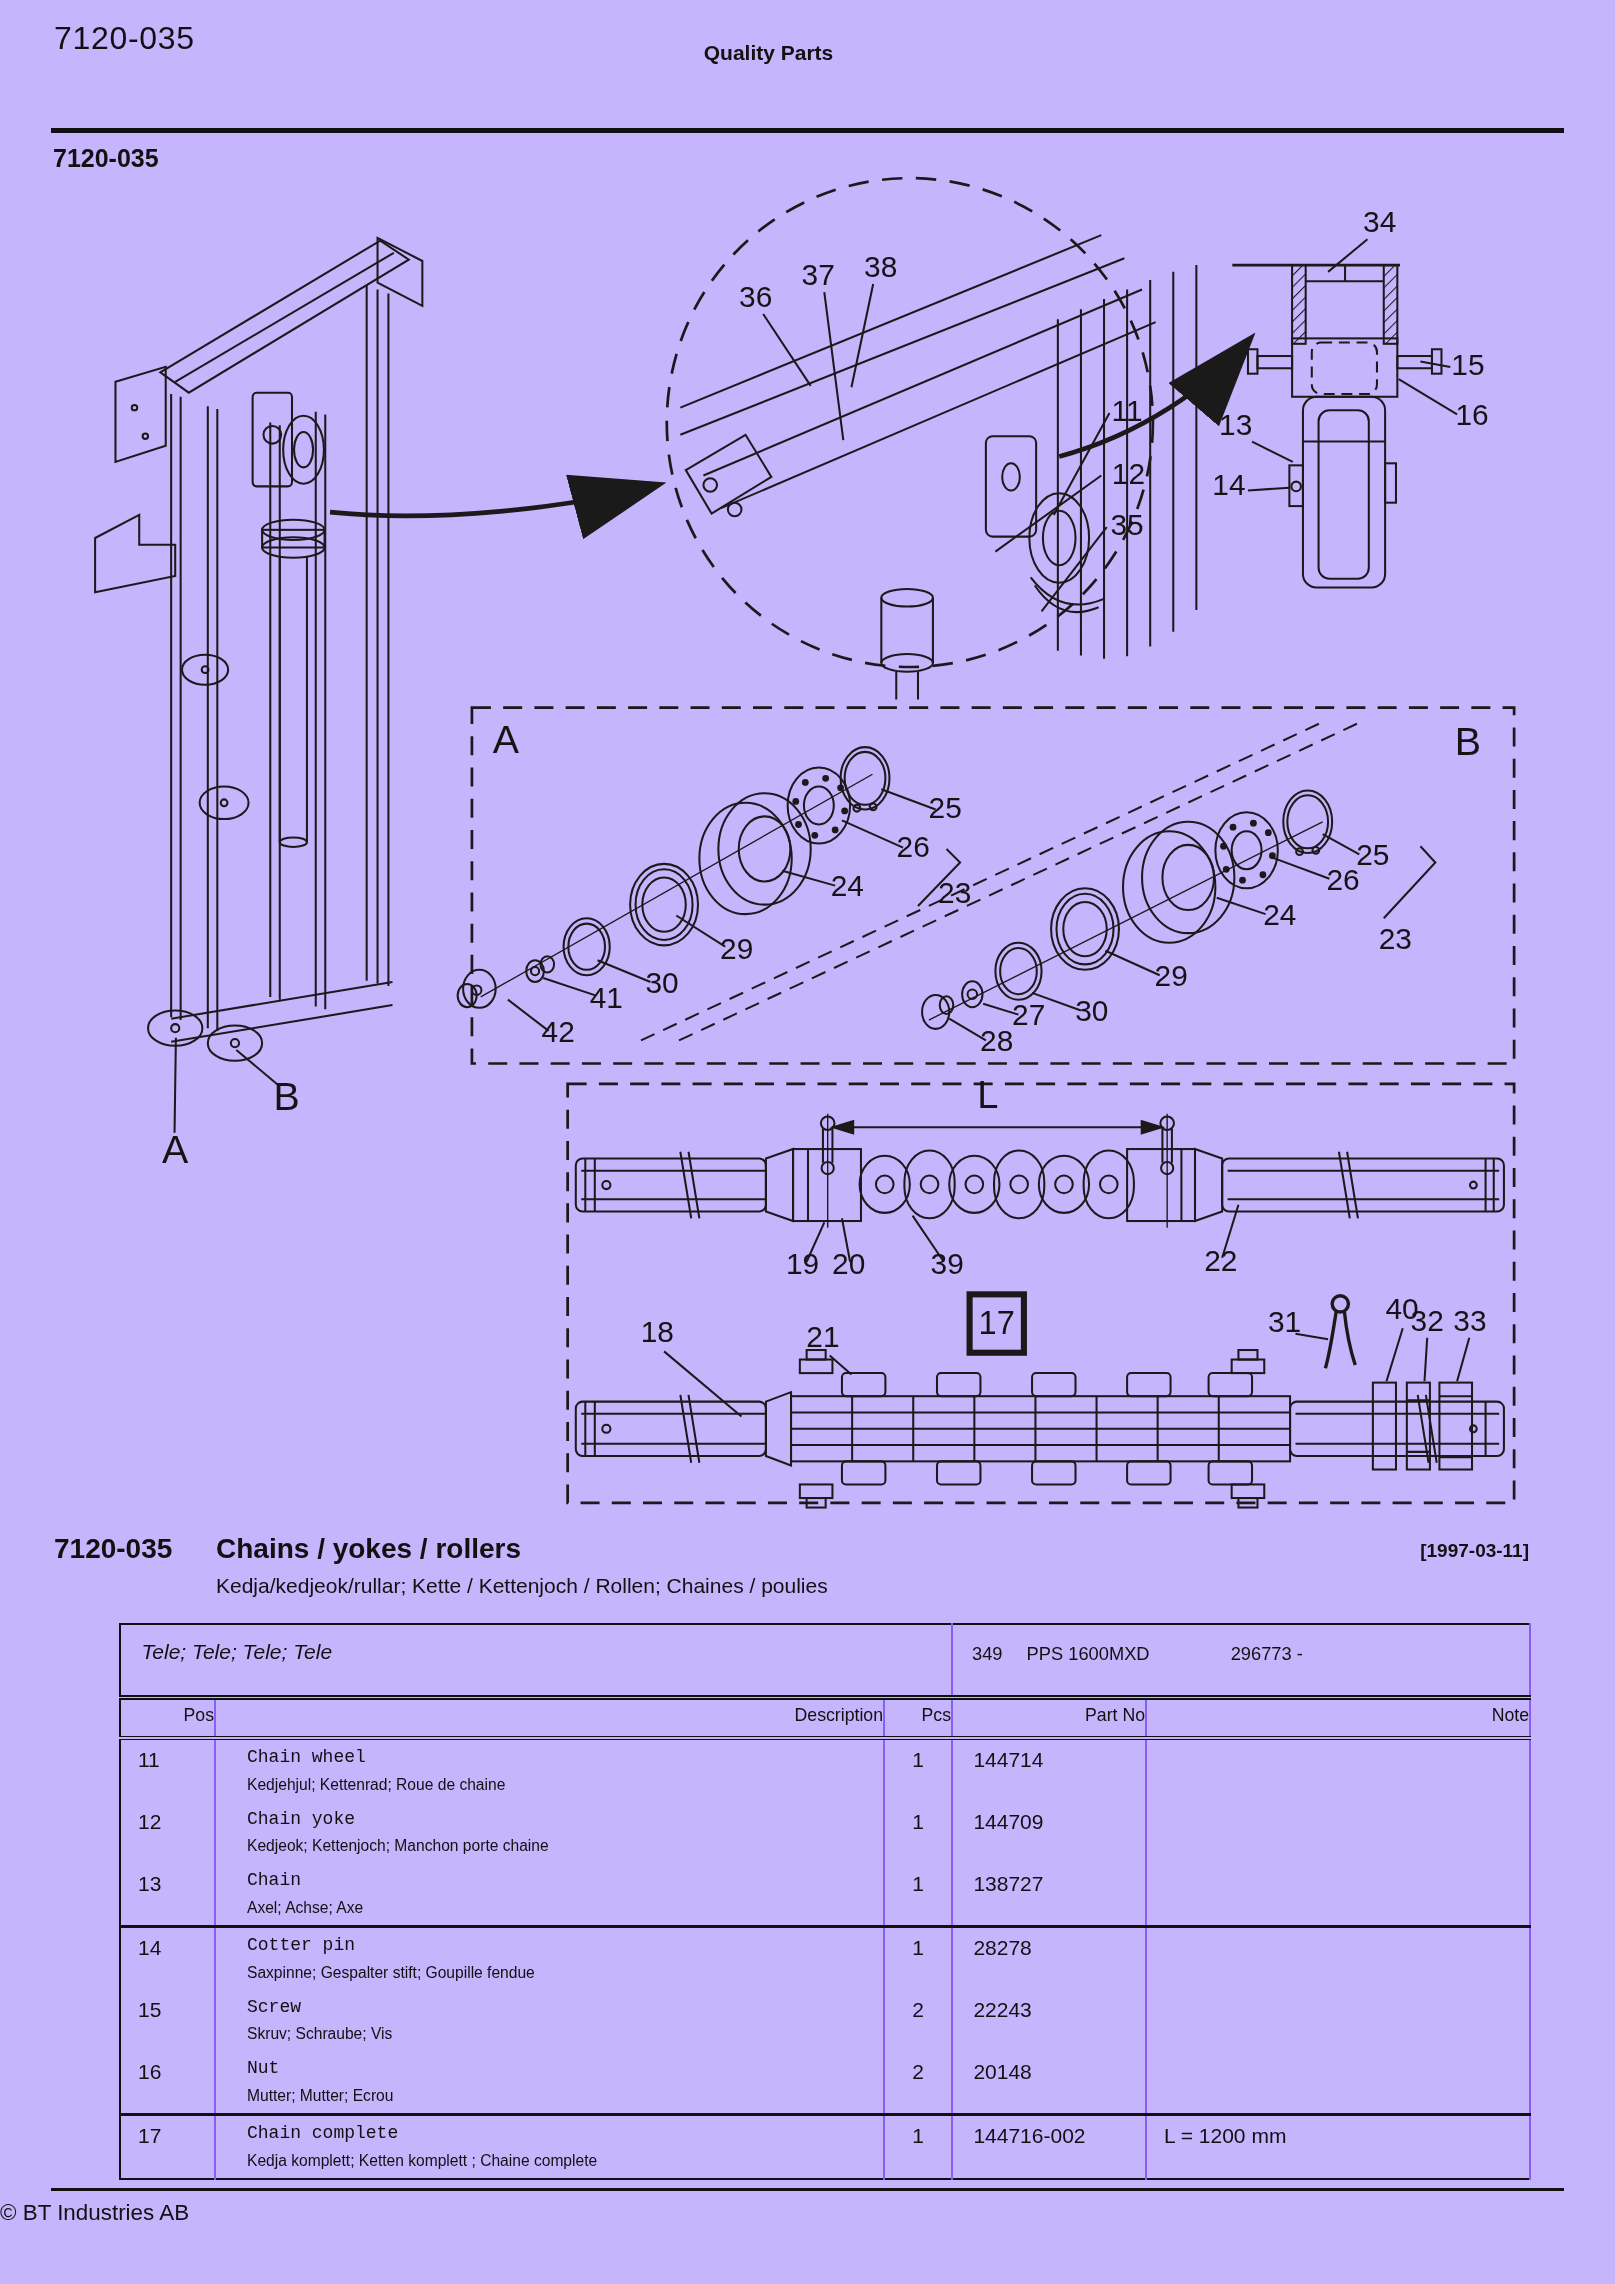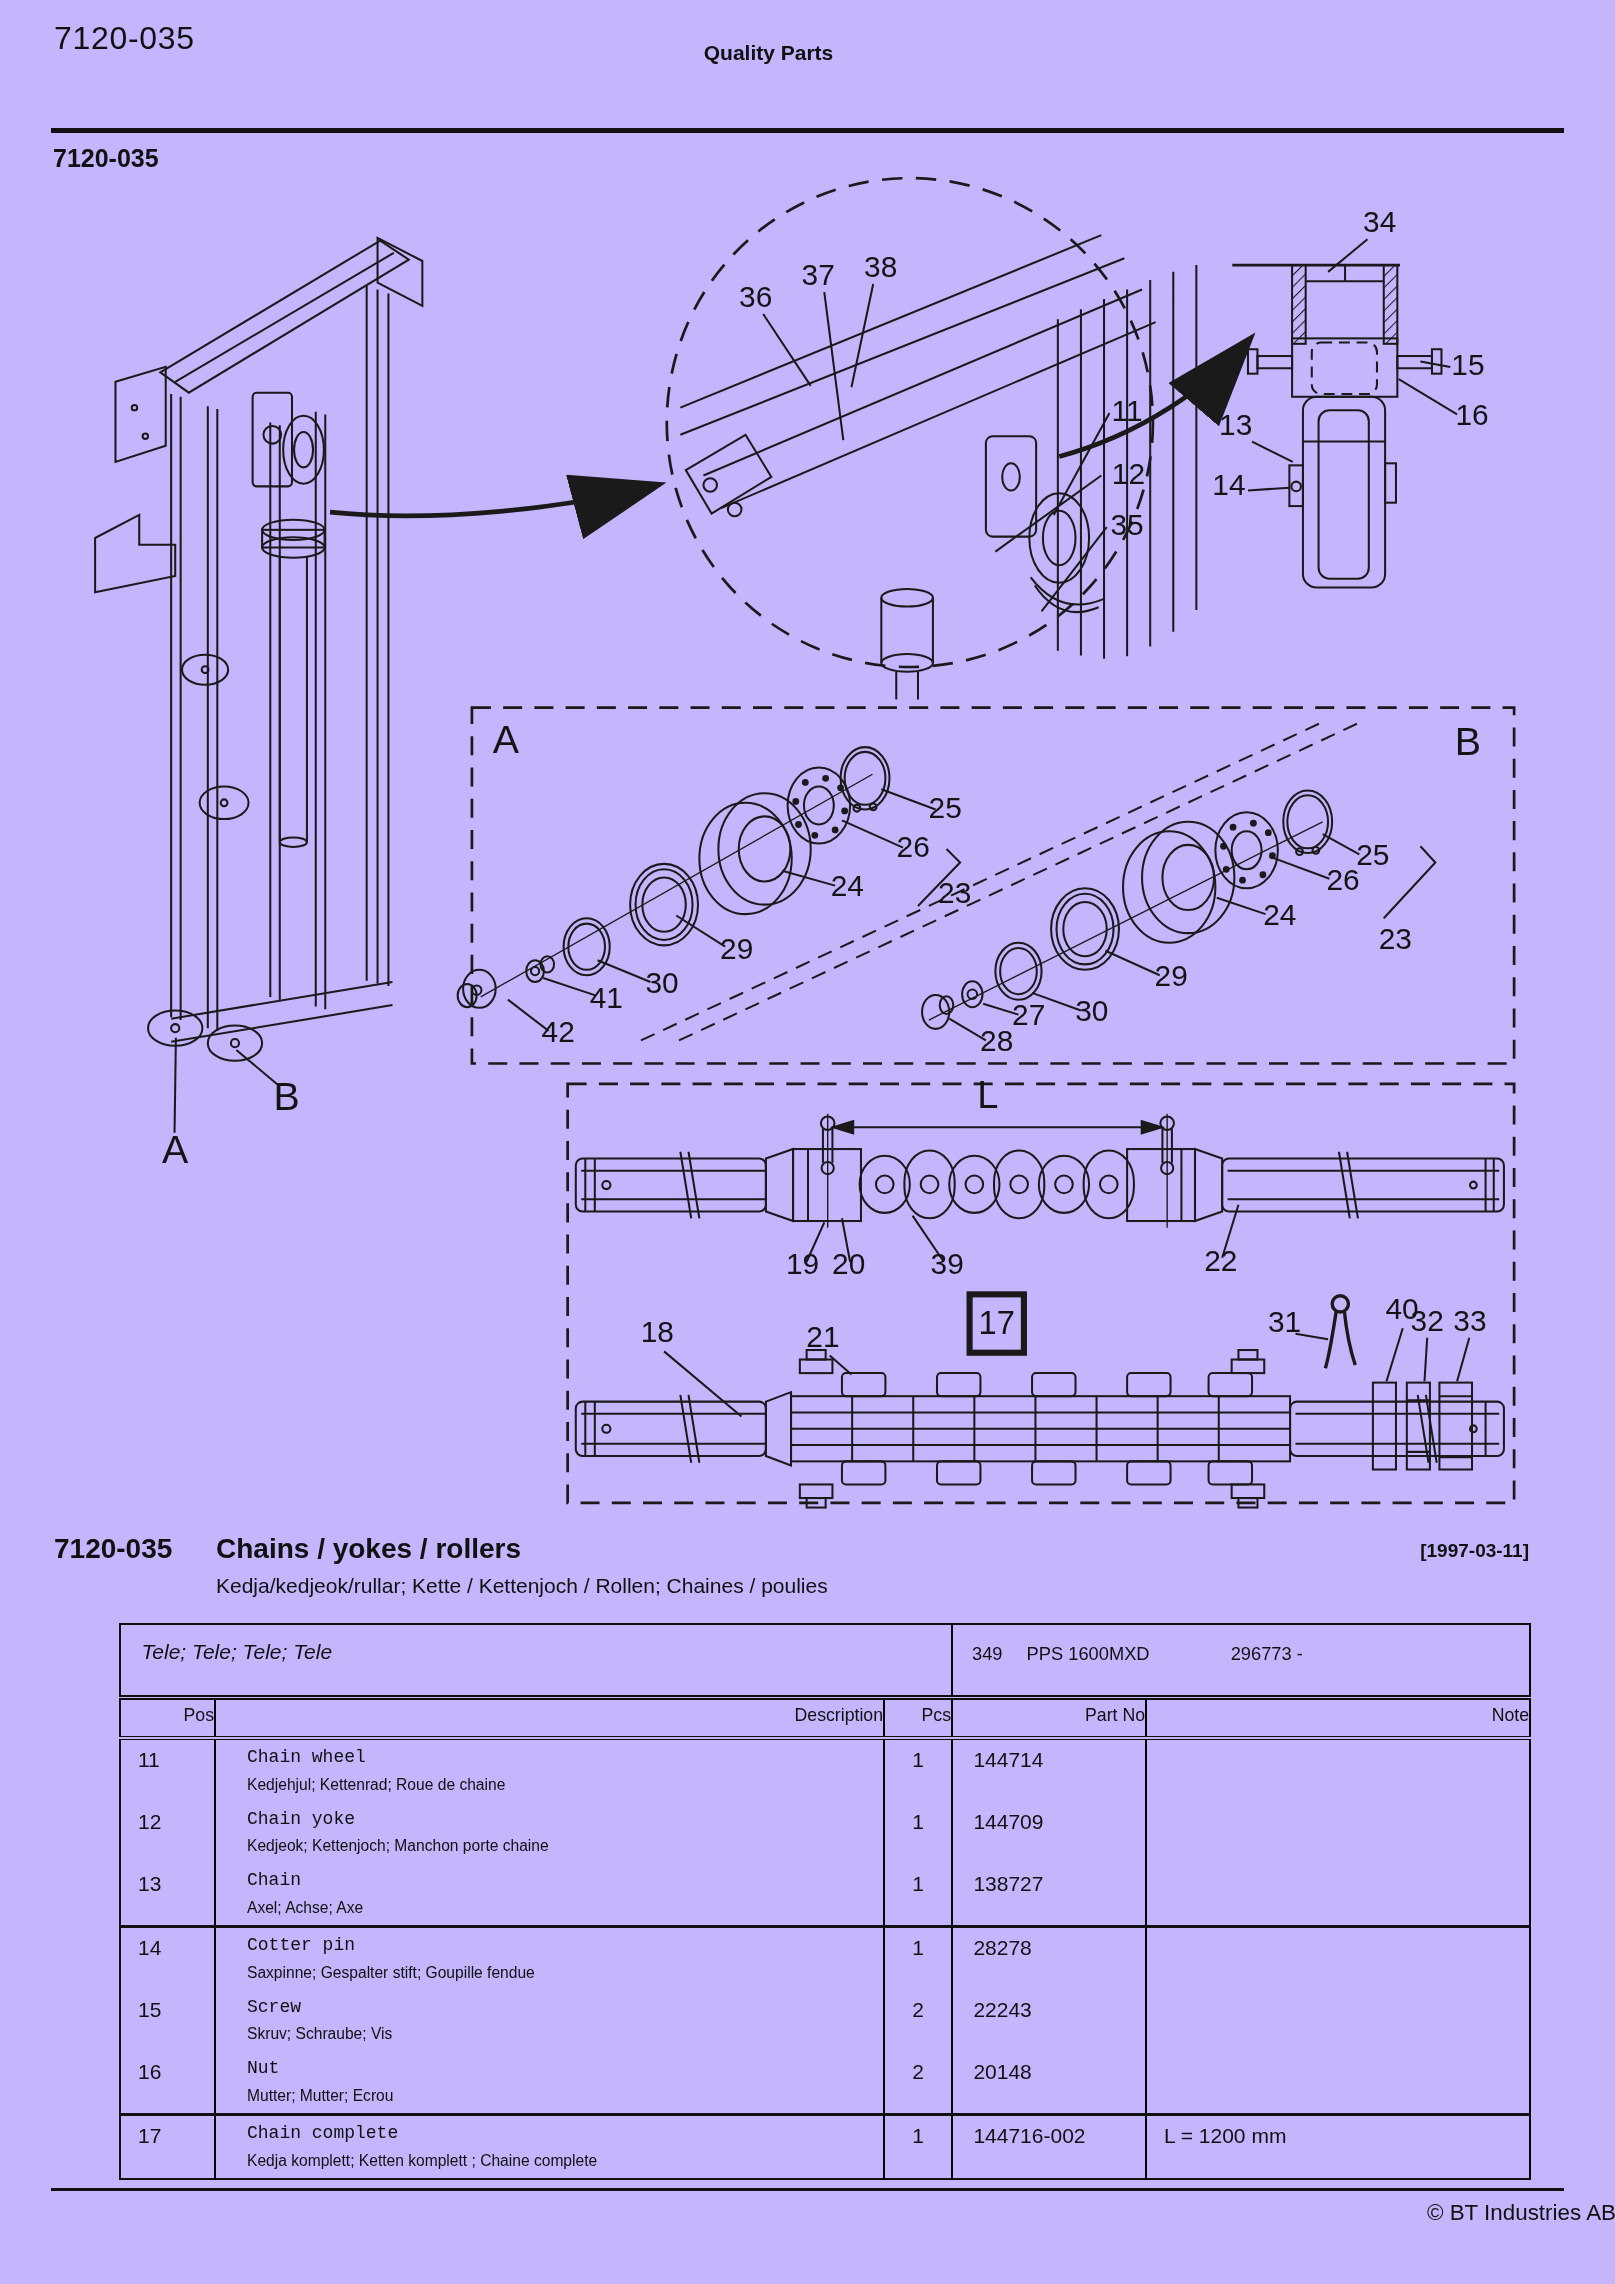--- a/index.html
+++ b/index.html
@@ -13,41 +13,41 @@
   .subheader{left:53px;top:144px;font-size:25px;font-weight:bold;}
   .sec-number{left:54px;top:1533px;font-size:28px;font-weight:bold;}
   .sec-title{left:216px;top:1533px;font-size:28px;font-weight:bold;}
   .sec-date{right:87px;top:1540px;font-size:19px;font-weight:bold;}
   .sec-subtitle{left:216px;top:1574px;font-size:21px;}
   .diagram-svg{left:0;top:170px;}
   svg text{font-family:"Liberation Sans",sans-serif;fill:#141414;}
   
   .parts-table{position:absolute;left:119px;top:1623px;width:1410px;
                border-collapse:collapse;table-layout:fixed;border:2.7px solid #111;}
-  .parts-table td,.parts-table th{border-left:2px solid #111;border-right:2px solid #000000;
+  .parts-table td,.parts-table th{border-left:2px solid #111;border-right:2px solid #8b5cf6;
                padding:0;vertical-align:top;}
   tr.band1 td{border-bottom:5.4px double #111;height:52px;}
   td.b1l{font-style:italic;font-size:21px;padding:15px 0 0 20.4px;}
   td.b1r{font-size:18.3px;padding-top:17.7px;}
   td.b1r .s1{margin-left:19px;}
   td.b1r .s2{margin-left:19px;}
   td.b1r .s3{margin-left:76px;}
   tr.band2 th{border-bottom:4.8px double #111;height:31px;font-size:17.7px;font-weight:400;
               text-align:right;padding-top:5.4px;}
   tr.data{height:58px;}
   tr.data td{border-bottom:0;}
   tr.group-end td{border-bottom:3.4px solid #111;}
   td.pos{font-size:21px;padding:8.1px 0 0 17px;}
   td.desc .main{font-size:18px;margin:6.8px 0 0 31px;font-family:Liberation Mono, monospace;}
   td.desc .alt{font-size:15.6px;margin:8.8px 0 8.1px 31px;}
   td.pcs{text-align:center;font-size:21px;padding-top:8.1px;}
   td.part{font-size:21px;padding:8.1px 0 0 20.4px;}
   td.note{font-size:21px;padding:8.1px 0 0 17px;}
   .footer-rule{left:51px;top:2188px;width:1513px;height:3.4px;}
-  .copyright{left:0;top:2200px;width:1616px;text-align:right;font-size:22.4px;}
+  .copyright{left:0;top:2200px;width:1616px;text-align:left;font-size:22.4px;}
 </style>
 </head>
 <body>
 
 <div class="page">
 
   <div class="abs doc-number">7120-035</div>
   <div class="abs header-center">Quality Parts</div>
   <div class="abs rule top-rule"></div>
   <div class="abs subheader">7120-035</div>

